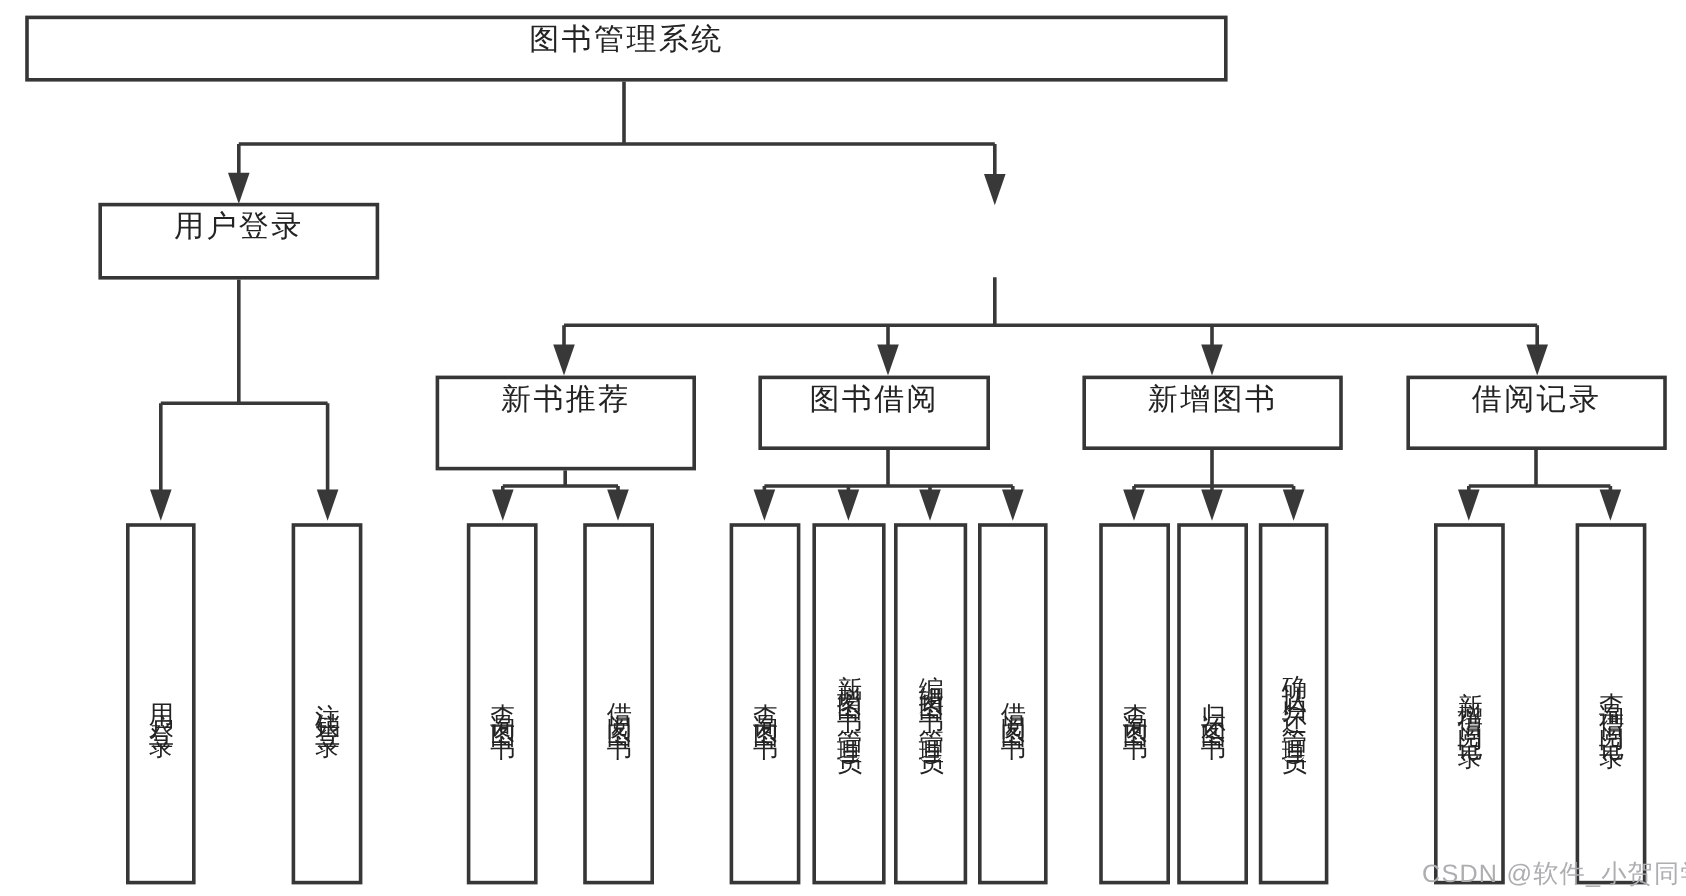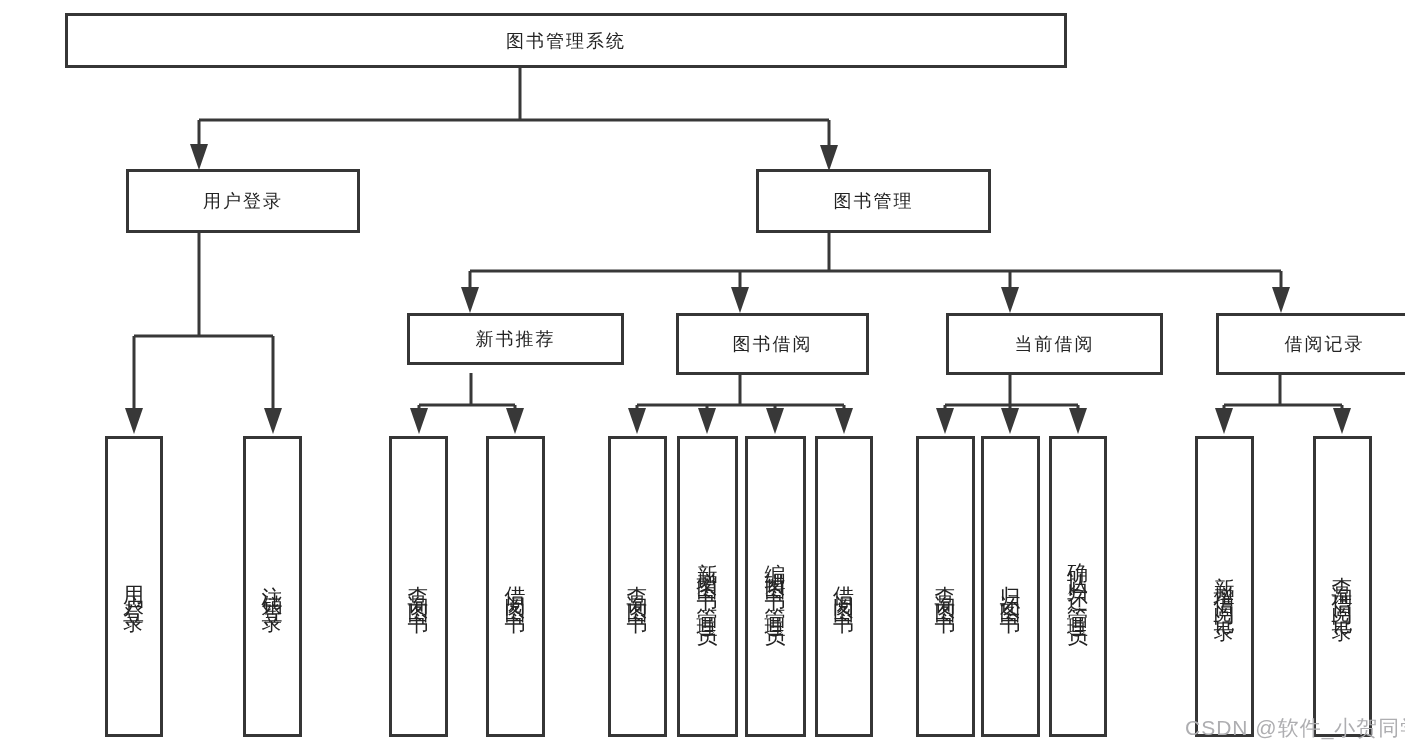--- a/index.html
+++ b/index.html
@@ -3,22 +3,22 @@
 <meta charset="utf-8">
 <style>
   html,body{margin:0;padding:0;background:#ffffff;}
   .stage{
     position:relative;width:1405px;height:747px;background:#ffffff;overflow:hidden;
     font-family:"Liberation Sans", sans-serif;
   }
   .wires{position:absolute;left:0;top:0;}
   .hnode{
     position:absolute;box-sizing:border-box;border:3px solid #363636;background:#ffffff;
-    display:flex;align-items:center;justify-content:center;
-    font-size:18px;color:#232323;letter-spacing:2px;white-space:nowrap;margin-left:44px;
+    display:flex;justify-content:center;
+    font-size:25px;color:#232323;letter-spacing:2px;white-space:nowrap;
   }
   .vnode{
     position:absolute;top:436px;height:301px;box-sizing:border-box;
     border:3px solid #363636;background:#ffffff;
     display:flex;align-items:center;justify-content:center;
   }
   .vlabel{
     writing-mode:vertical-rl;text-orientation:mixed;
     font-size:21px;letter-spacing:9px;line-height:1.1;color:#232323;
   }
@@ -72,32 +72,29 @@
     </g>
   </svg>
 
   <div class="hnode" style="left:21px;top:13px;width:1002px;height:55px">
     <span>图书管理系统</span>
   </div>
 
   <div class="hnode" style="left:82px;top:169px;width:234px;height:64px">
     <span>用户登录</span>
   </div>
-  <div class="hnode" style="left:712px;top:169px;width:235px;height:64px">
-    <span>图书管理</span>
-  </div>
 
-  <div class="hnode" style="left:363px;top:313px;width:217px;height:52px">
+  <div class="hnode" style="left:363px;top:313px;width:217px;height:79px">
     <span>新书推荐</span>
   </div>
   <div class="hnode" style="left:632px;top:313px;width:193px;height:62px">
     <span>图书借阅</span>
   </div>
   <div class="hnode" style="left:902px;top:313px;width:217px;height:62px">
-    <span>当前借阅</span>
+    <span>新增图书</span>
   </div>
   <div class="hnode" style="left:1172px;top:313px;width:217px;height:62px">
     <span>借阅记录</span>
   </div>
 
   <div class="vnode" style="left:105px;width:58px">
     <span class="vlabel">用户登录</span>
   </div>
   <div class="vnode" style="left:243px;width:59px">
     <span class="vlabel">注销登录</span>

